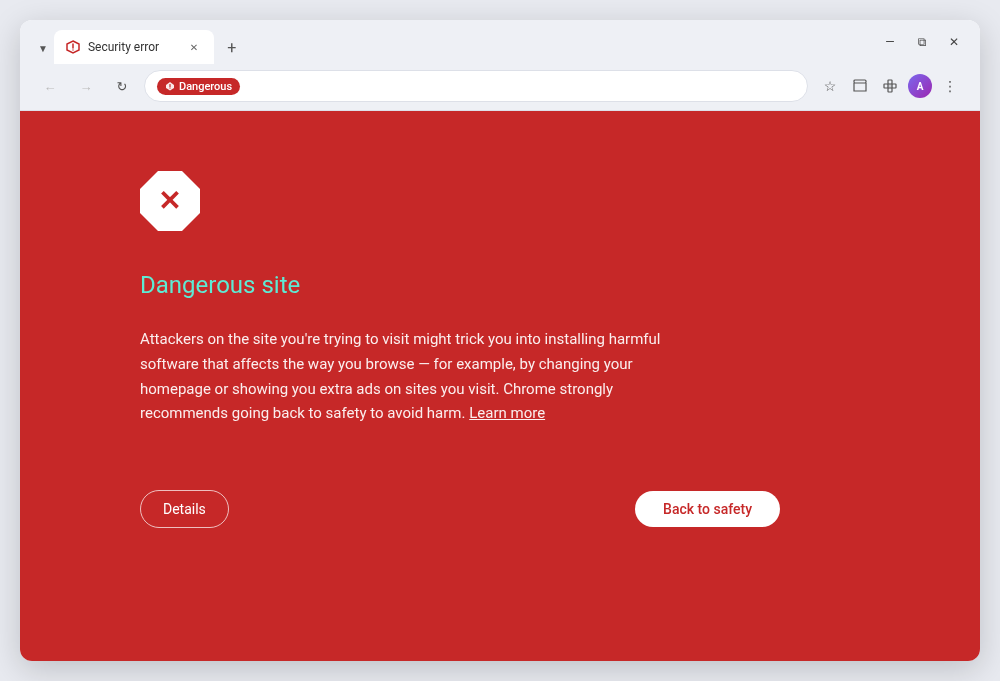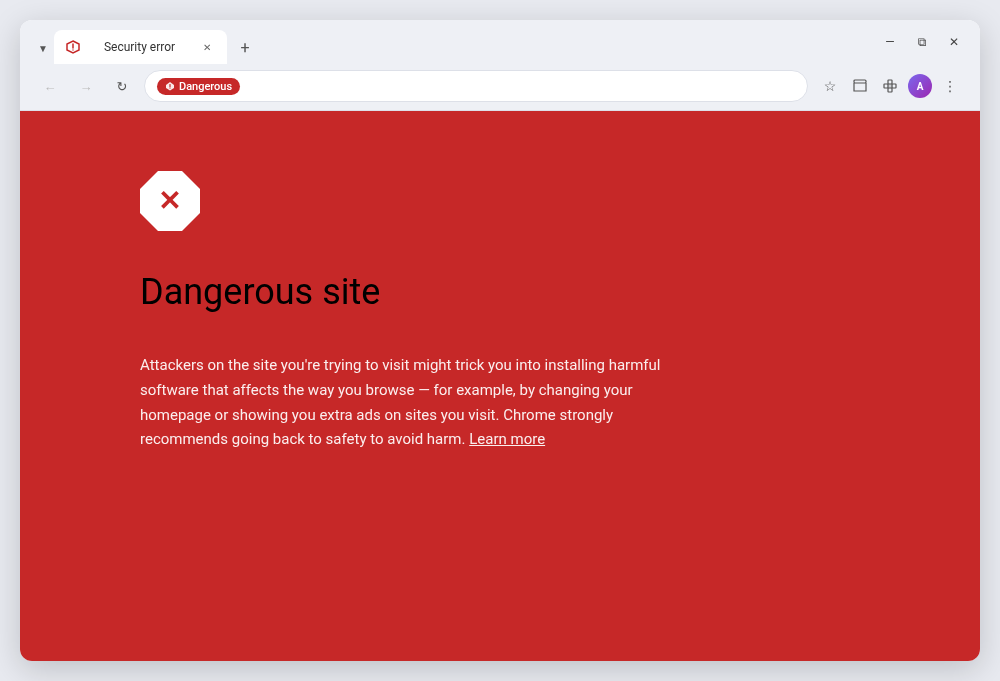--- a/index.html
+++ b/index.html
@@ -52,21 +52,21 @@
       color: #555;
     }
 
     .tab {
       background: #fff;
       border-radius: 8px 8px 0 0;
       padding: 17px 12px;
       height: 34px;
       display: flex;
       align-items: center;
-      gap: 24px;
+      gap: 8px;
       min-width: 160px;
       position: relative;
     }
 
     .tab-favicon {
       width: 14px;
       height: 14px;
       display: flex;
       align-items: center;
       justify-content: center;
@@ -240,24 +240,24 @@
     }
 
     .error-icon-inner {
       font-size: 28px;
       color: #c62828;
       font-weight: bold;
       line-height: 1;
     }
 
     .error-title {
-      font-size: 36px;
+      font-size: 24px;
       font-weight: 400;
-      color: #000000;
-      margin-bottom: 40px;
+      color: #5eead4;
+      margin-bottom: 28px;
     }
 
     .error-description {
       font-size: 15px;
       color: rgba(255,255,255,0.92);
       line-height: 1.65;
       max-width: 530px;
       margin-bottom: 8px;
     }
 
@@ -376,16 +376,20 @@
       <span class="error-icon-inner">✕</span>
     </div>
 
     <h1 class="error-title">Dangerous site</h1>
 
     <p class="error-description">
       <span>Attackers on the site you're trying to visit might trick you into installing harmful software that affects the way you browse — for example, by changing your homepage or showing you extra ads on sites you visit. Chrome strongly recommends going back to safety to avoid harm.</span>
       <a>Learn more</a>
     </p>
 
+    <div class="button-row">
+      <button class="details-btn">Details</button>
+      <button class="back-safety-btn">Back to safety</button>
+    </div>
 
   </div>
 
 </div>
 
 </body></html>

